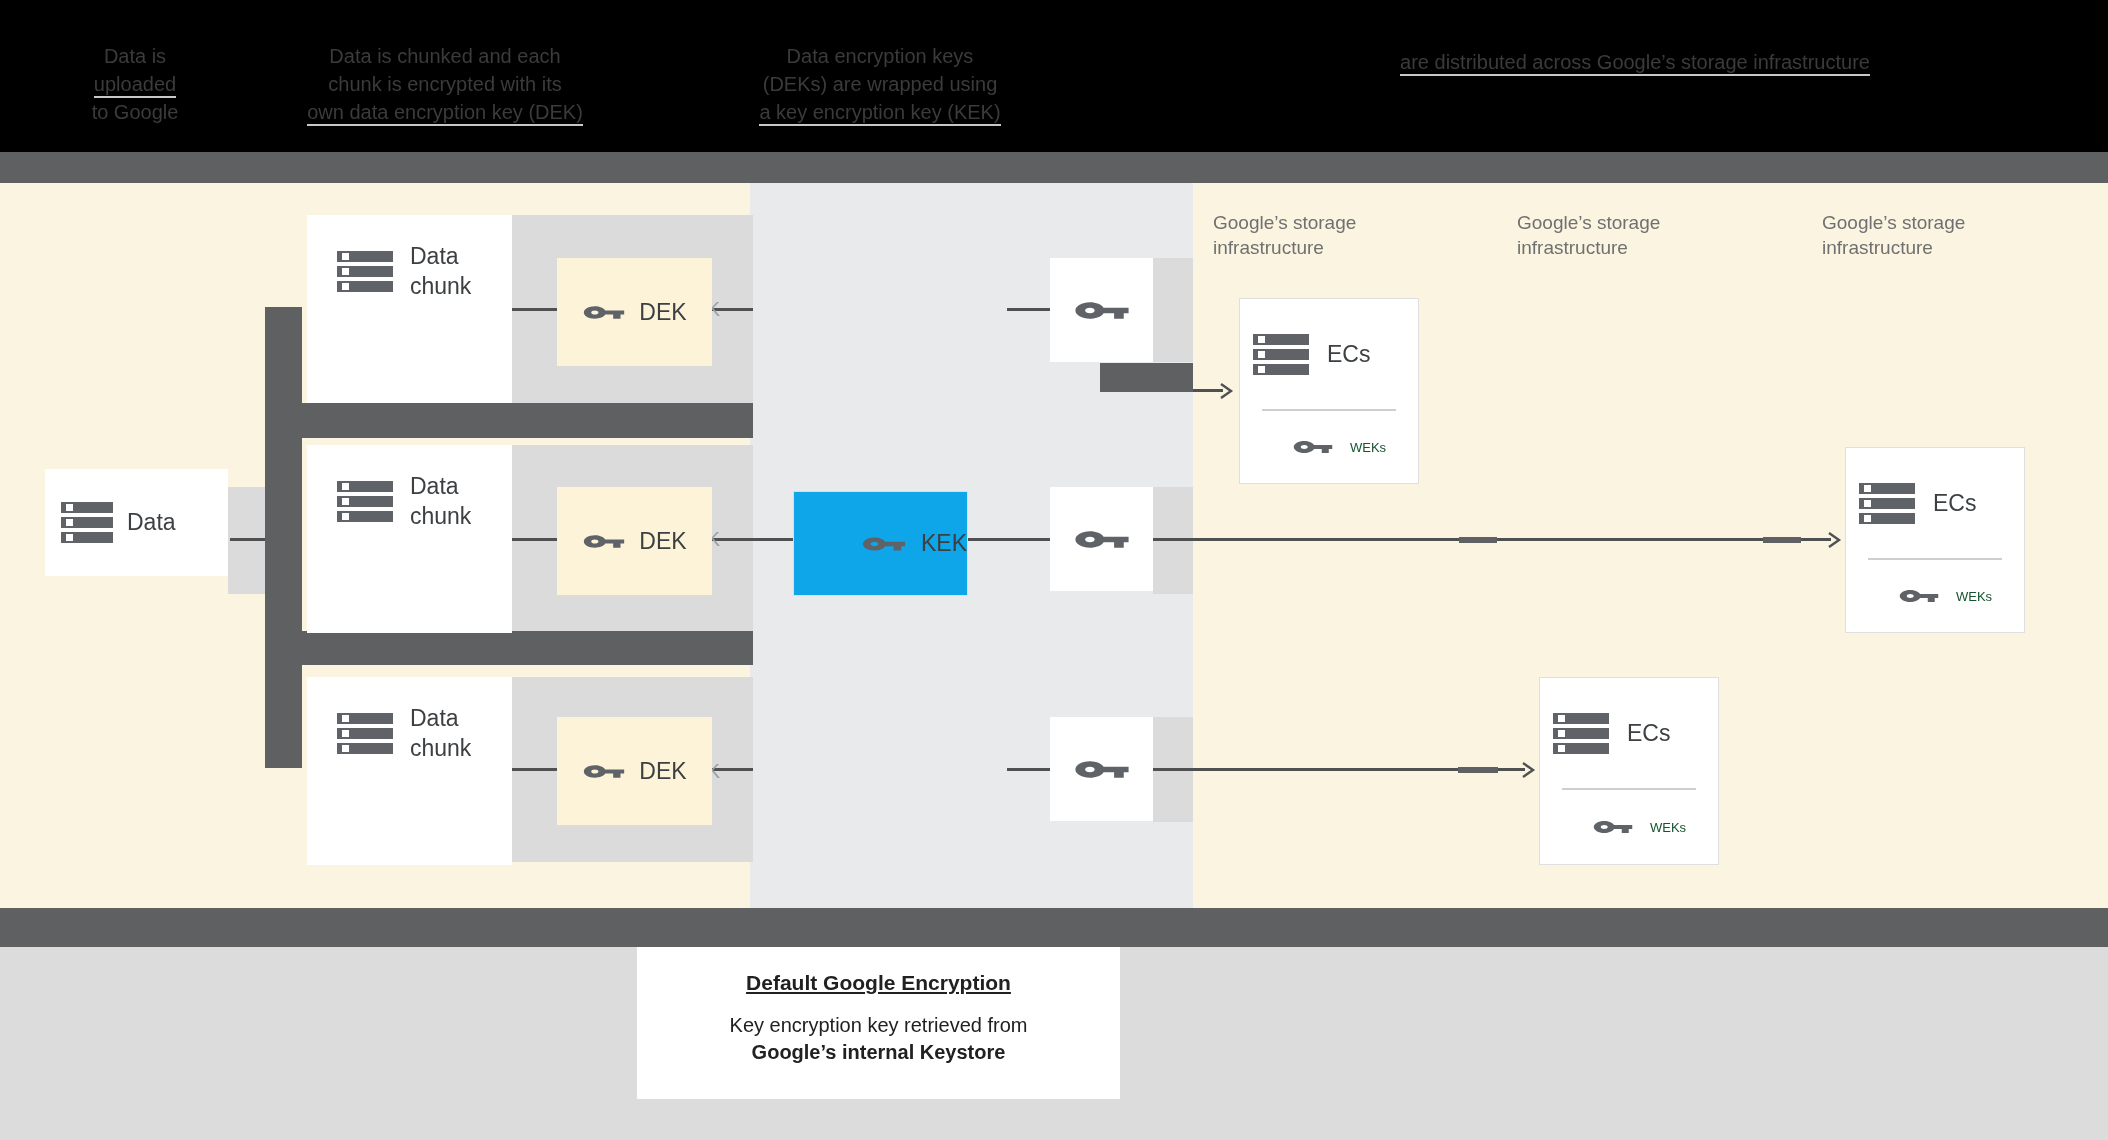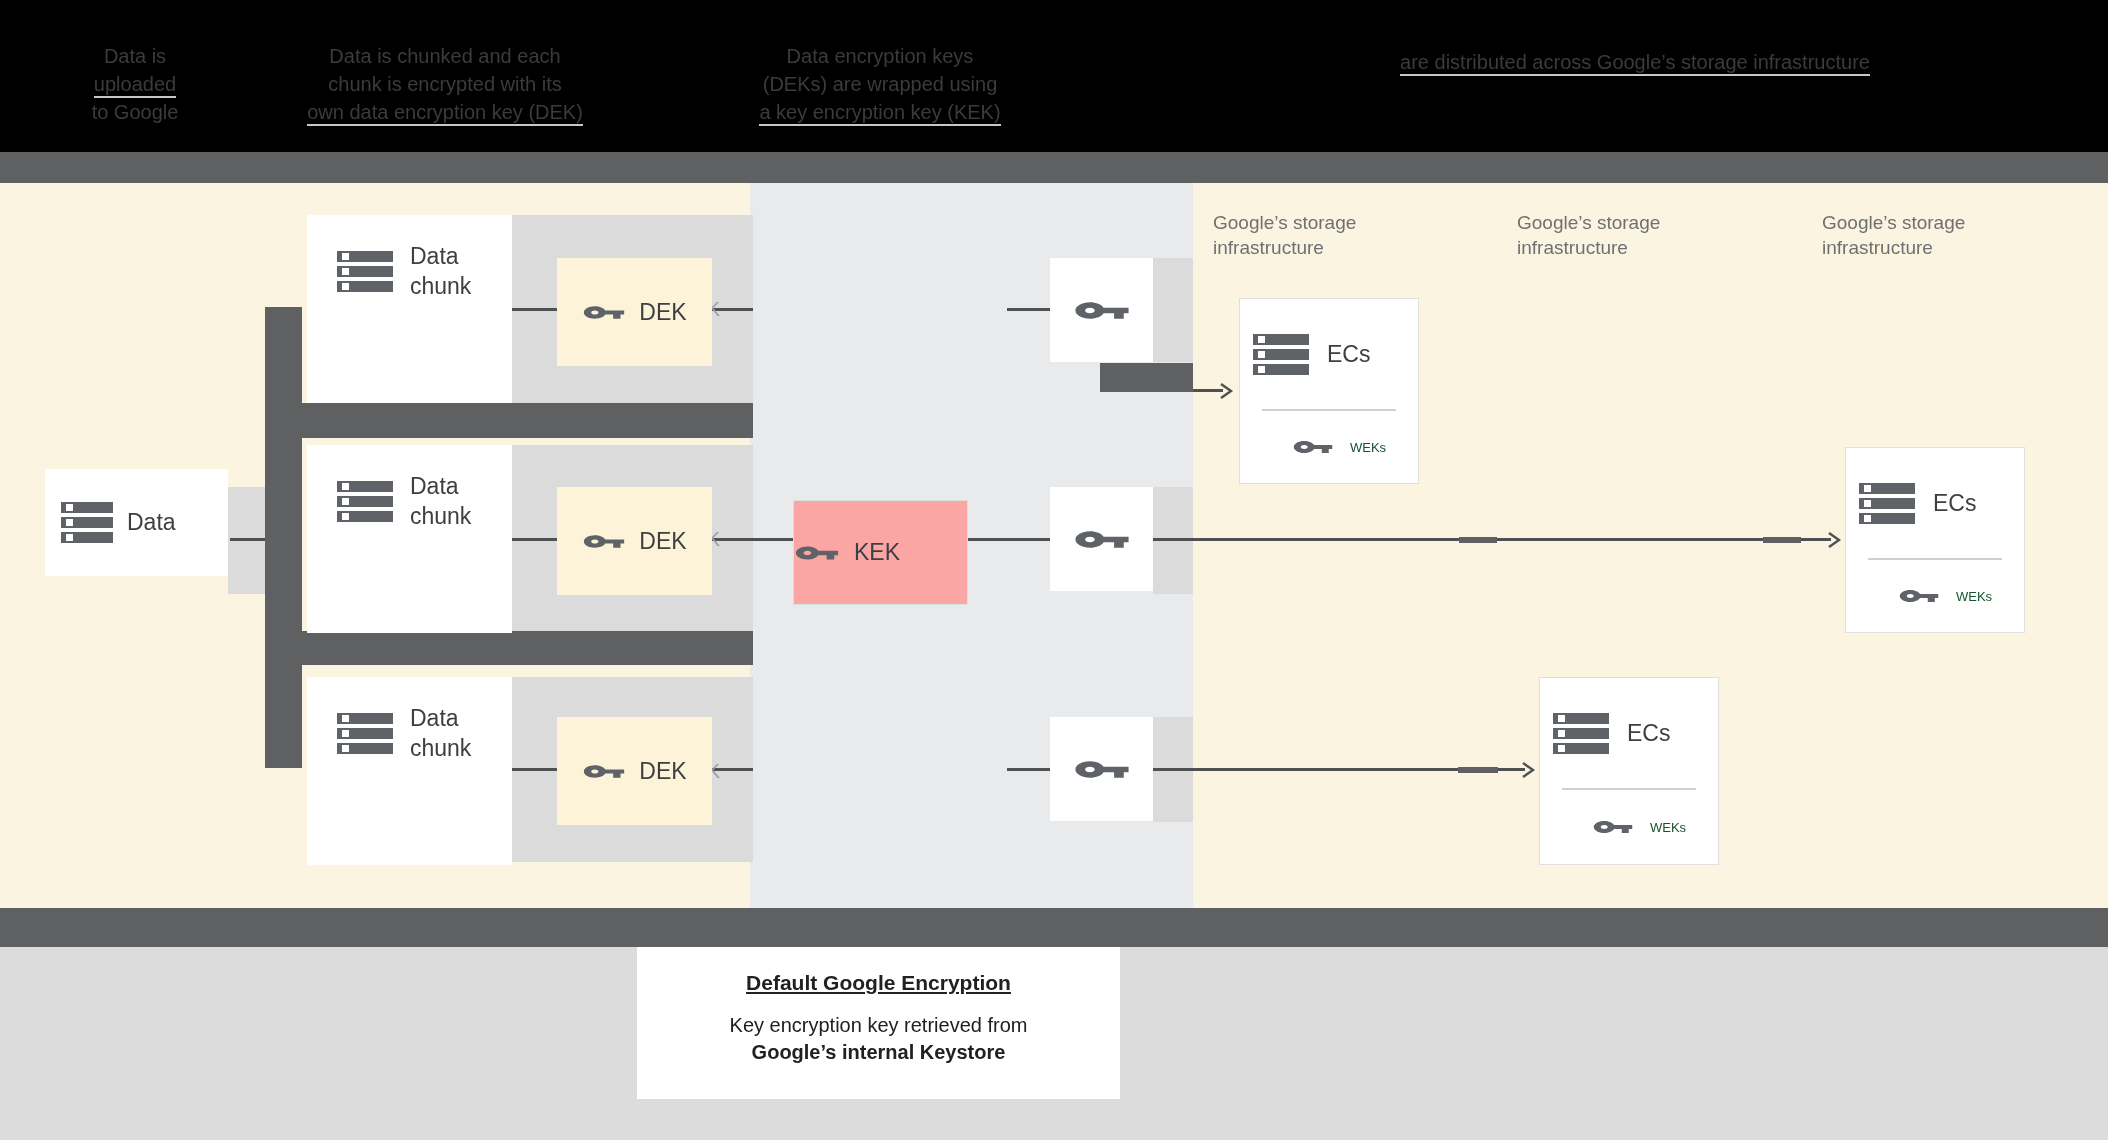--- a/index.html
+++ b/index.html
@@ -30,22 +30,22 @@
   .chunk-top{height:112px;display:flex;align-items:center;padding-left:30px;gap:17px;}
   .chunk-title{width:92px;font-size:23px;line-height:30px;color:#3C4043;}
   .inner-div{border-top:2px solid #CFCFCF;margin:0 30px;}
   .chunk-bottom{flex:1;display:flex;align-items:center;padding-left:56px;gap:20px;}
   .sub-label{font-size:20px;color:#9AA0A6;letter-spacing:0.5px;}
 
   .data-box{left:45px;top:286px;width:183px;height:107px;display:flex;align-items:center;padding-left:16px;gap:14px;}
   .main-label{font-size:23px;color:#3C4043;}
 
   .dek{left:557px;width:155px;height:108px;background:#FCF3D8;display:flex;align-items:center;justify-content:center;gap:13px;}
-  .kek{left:793px;top:317px;width:175px;height:105px;background:#fca5a5;border:1px solid #D4E4DA;
-       display:flex;align-items:center;justify-content:flex-start;gap:14px;}
+  .kek{left:793px;top:308px;width:175px;height:105px;background:#0ea5e9;border:1px solid #D4E4DA;
+       display:flex;align-items:center;justify-content:flex-end;gap:14px;}
   .wkey{left:1050px;width:103px;height:104px;background:#fff;display:flex;align-items:center;justify-content:center;}
 
   .ecs{width:180px;height:186px;background:#fff;border:1px solid #DFDFDF;display:flex;flex-direction:column;}
   .ecs-top{height:110px;display:flex;align-items:center;padding-left:13px;gap:18px;}
   .ecs .inner-div{margin:0 22px;}
   .ecs-bottom{flex:1;display:flex;align-items:center;padding-left:52px;gap:16px;}
   .weks-label{font-size:13px;color:#14532d;}
 
   .storage-label{top:27px;width:172px;font-size:19px;line-height:25px;color:#707070;}
 

